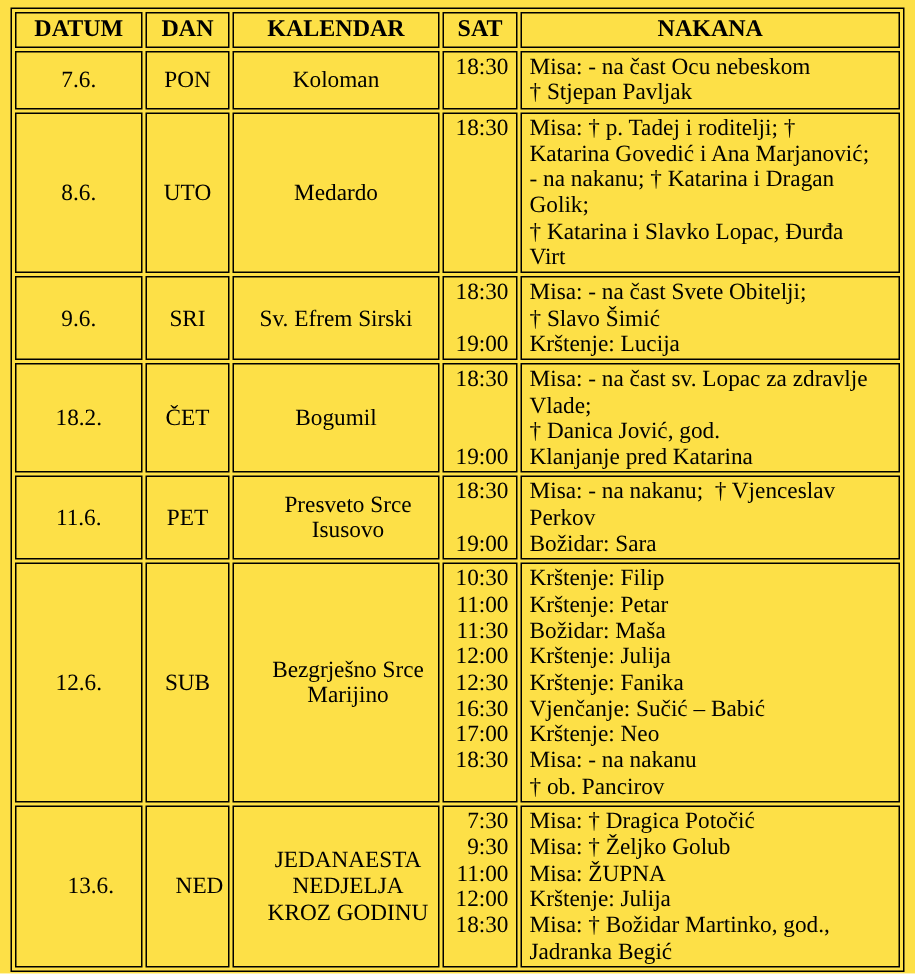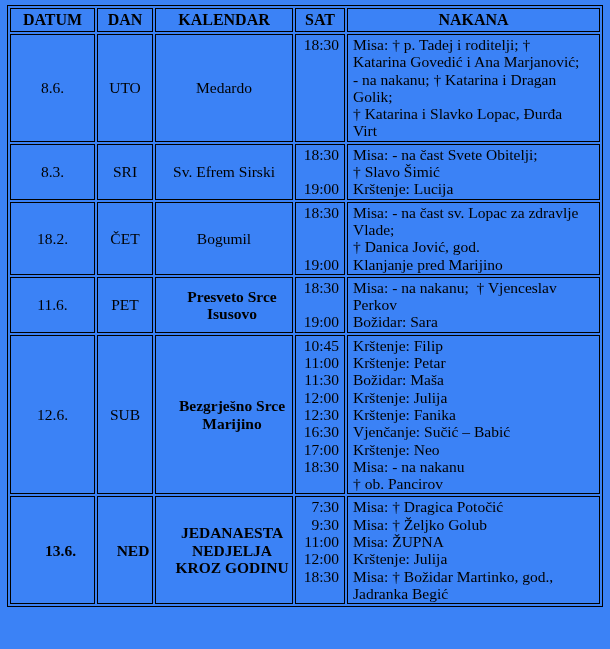--- a/index.html
+++ b/index.html
@@ -4,21 +4,21 @@
 <style>
   html, body {
     margin: 0;
     padding: 0;
     background: #ffffff;
   }
   .sheet {
     position: relative;
     width: 610px;
     height: 649px;
-    background: #3b82f6;
+    background: #fde047;
     overflow: hidden;
   }
   table.schedule {
     position: absolute;
     left: 7px;
     top: 5px;
     width: 596px;
     table-layout: fixed;
     border-collapse: separate;
     border-spacing: 2px;
@@ -49,21 +49,21 @@
     text-align: right;
     vertical-align: top;
     padding-right: 5px;
   }
   td.c-nakana {
     text-align: left;
     vertical-align: top;
     padding-left: 5px;
     padding-right: 3px;
   }
-  td.bold { font-weight: bold; padding-left: 18px; }
+  td.bold { font-weight: normal; padding-left: 18px; }
   .line {
     white-space: pre-wrap;
     min-height: 17.3px;
   }
 </style>
 </head>
 <body>
 
 <div class="sheet">
   <table class="schedule">
@@ -79,20 +79,38 @@
         <th>DATUM</th>
         <th>DAN</th>
         <th>KALENDAR</th>
         <th>SAT</th>
         <th>NAKANA</th>
       </tr>
     </thead>
     <tbody>
         <tr>
           <td class="c-datum">
+            <div class="line">7.6.</div>
+          </td>
+          <td class="c-dan">
+            <div class="line">PON</div>
+          </td>
+          <td class="c-kalendar">
+            <div class="line">Koloman</div>
+          </td>
+          <td class="c-sat">
+            <div class="line">18:30</div>
+          </td>
+          <td class="c-nakana">
+            <div class="line">Misa: - na čast Ocu nebeskom</div>
+            <div class="line">† Stjepan Pavljak</div>
+          </td>
+        </tr>
+        <tr>
+          <td class="c-datum">
             <div class="line">8.6.</div>
           </td>
           <td class="c-dan">
             <div class="line">UTO</div>
           </td>
           <td class="c-kalendar">
             <div class="line">Medardo</div>
           </td>
           <td class="c-sat">
             <div class="line">18:30</div>
@@ -101,21 +119,21 @@
             <div class="line">Misa: † p. Tadej i roditelji; †</div>
             <div class="line">Katarina Govedić i Ana Marjanović;</div>
             <div class="line">- na nakanu; † Katarina i Dragan</div>
             <div class="line">Golik;</div>
             <div class="line">† Katarina i Slavko Lopac, Đurđa</div>
             <div class="line">Virt</div>
           </td>
         </tr>
         <tr>
           <td class="c-datum">
-            <div class="line">8.3.</div>
+            <div class="line">9.6.</div>
           </td>
           <td class="c-dan">
             <div class="line">SRI</div>
           </td>
           <td class="c-kalendar">
             <div class="line">Sv. Efrem Sirski</div>
           </td>
           <td class="c-sat">
             <div class="line">18:30</div>
             <div class="line">&nbsp;</div>
@@ -140,21 +158,21 @@
           <td class="c-sat">
             <div class="line">18:30</div>
             <div class="line">&nbsp;</div>
             <div class="line">&nbsp;</div>
             <div class="line">19:00</div>
           </td>
           <td class="c-nakana">
             <div class="line">Misa: - na čast sv. Lopac za zdravlje</div>
             <div class="line">Vlade;</div>
             <div class="line">† Danica Jović, god.</div>
-            <div class="line">Klanjanje pred Marijino</div>
+            <div class="line">Klanjanje pred Katarina</div>
           </td>
         </tr>
         <tr>
           <td class="c-datum">
             <div class="line">11.6.</div>
           </td>
           <td class="c-dan">
             <div class="line">PET</div>
           </td>
           <td class="c-kalendar bold">
@@ -177,21 +195,21 @@
             <div class="line">12.6.</div>
           </td>
           <td class="c-dan">
             <div class="line">SUB</div>
           </td>
           <td class="c-kalendar bold">
             <div class="line">Bezgrješno Srce</div>
             <div class="line">Marijino</div>
           </td>
           <td class="c-sat">
-            <div class="line">10:45</div>
+            <div class="line">10:30</div>
             <div class="line">11:00</div>
             <div class="line">11:30</div>
             <div class="line">12:00</div>
             <div class="line">12:30</div>
             <div class="line">16:30</div>
             <div class="line">17:00</div>
             <div class="line">18:30</div>
           </td>
           <td class="c-nakana">
             <div class="line">Krštenje: Filip</div>

